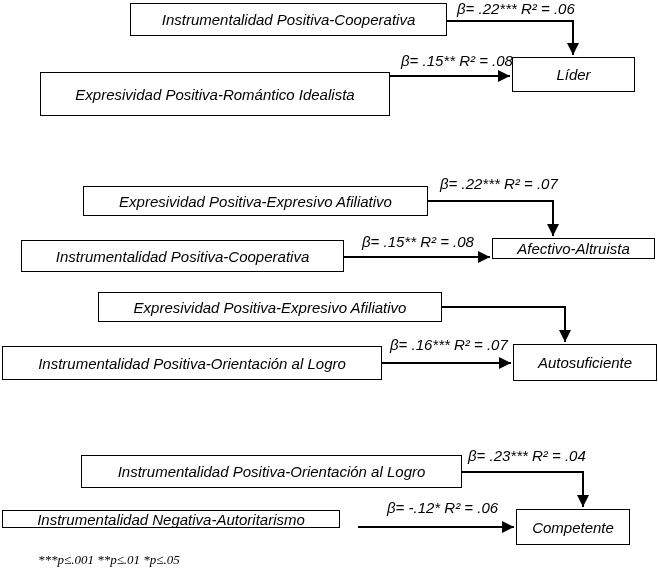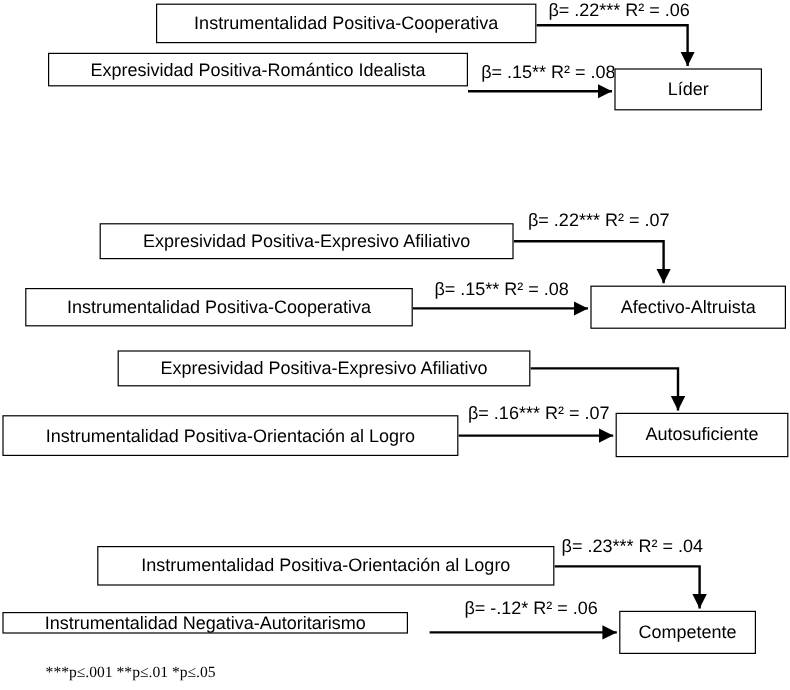--- a/index.html
+++ b/index.html
@@ -8,20 +8,21 @@
     background: #ffffff;
   }
   .canvas {
     position: relative;
     width: 658px;
     height: 575px;
     background: #ffffff;
     font-family: "Liberation Sans", sans-serif;
     color: #000000;
     overflow: hidden;
+    font-style: italic;
   }
   .arrows {
     position: absolute;
     left: 0; top: 0;
     width: 658px; height: 575px;
     pointer-events: none;
   }
   .box {
     position: absolute;
     border: 1.5px solid #000000;
@@ -67,29 +68,29 @@
       <path d="M344,257 H490" marker-end="url(#ah)"></path>
       <path d="M442,307 H565 V342" marker-end="url(#ah)"></path>
       <path d="M382,363 H511" marker-end="url(#ah)"></path>
       <path d="M462,472 H583 V507" marker-end="url(#ah)"></path>
       <path d="M358,527 H514" marker-end="url(#ah)"></path>
     </g>
   </svg>
 
   <div class="box" style="left:130px; top:3px; width:317px; height:33px">Instrumentalidad Positiva-Cooperativa</div>
   <div class="coef" style="left:457px; top:1px">β= .22*** R² = .06</div>
-  <div class="box" style="left:40px; top:44px; width:350px; height:28px">Expresividad Positiva-Romántico Idealista</div>
+  <div class="box" style="left:40px; top:72px; width:350px; height:44px">Expresividad Positiva-Romántico Idealista</div>
   <div class="coef" style="left:401px; top:53px">β= .15** R² = .08</div>
   <div class="box" style="left:512px; top:57px; width:123px; height:35px">Líder</div>
 
   <div class="box" style="left:83px; top:186px; width:345px; height:30px">Expresividad Positiva-Expresivo Afiliativo</div>
   <div class="coef" style="left:440px; top:176px">β= .22*** R² = .07</div>
   <div class="box" style="left:21px; top:240px; width:323px; height:32px">Instrumentalidad Positiva-Cooperativa</div>
   <div class="coef" style="left:362px; top:234px">β= .15** R² = .08</div>
-  <div class="box" style="left:492px; top:238px; width:163px; height:36px">Afectivo-Altruista</div>
+  <div class="box" style="left:492px; top:238px; width:163px; height:21px">Afectivo-Altruista</div>
 
   <div class="box" style="left:98px; top:292px; width:344px; height:30px">Expresividad Positiva-Expresivo Afiliativo</div>
   <div class="box" style="left:2px; top:346px; width:380px; height:34px">Instrumentalidad Positiva-Orientación al Logro</div>
   <div class="coef" style="left:390px; top:337px">β= .16*** R² = .07</div>
   <div class="box" style="left:513px; top:344px; width:144px; height:37px">Autosuficiente</div>
 
   <div class="box" style="left:81px; top:455px; width:381px; height:33px">Instrumentalidad Positiva-Orientación al Logro</div>
   <div class="coef" style="left:468px; top:448px">β= .23*** R² = .04</div>
   <div class="box" style="left:2px; top:510px; width:338px; height:18px">Instrumentalidad Negativa-Autoritarismo</div>
   <div class="coef" style="left:387px; top:500px">β= -.12* R² = .06</div>

